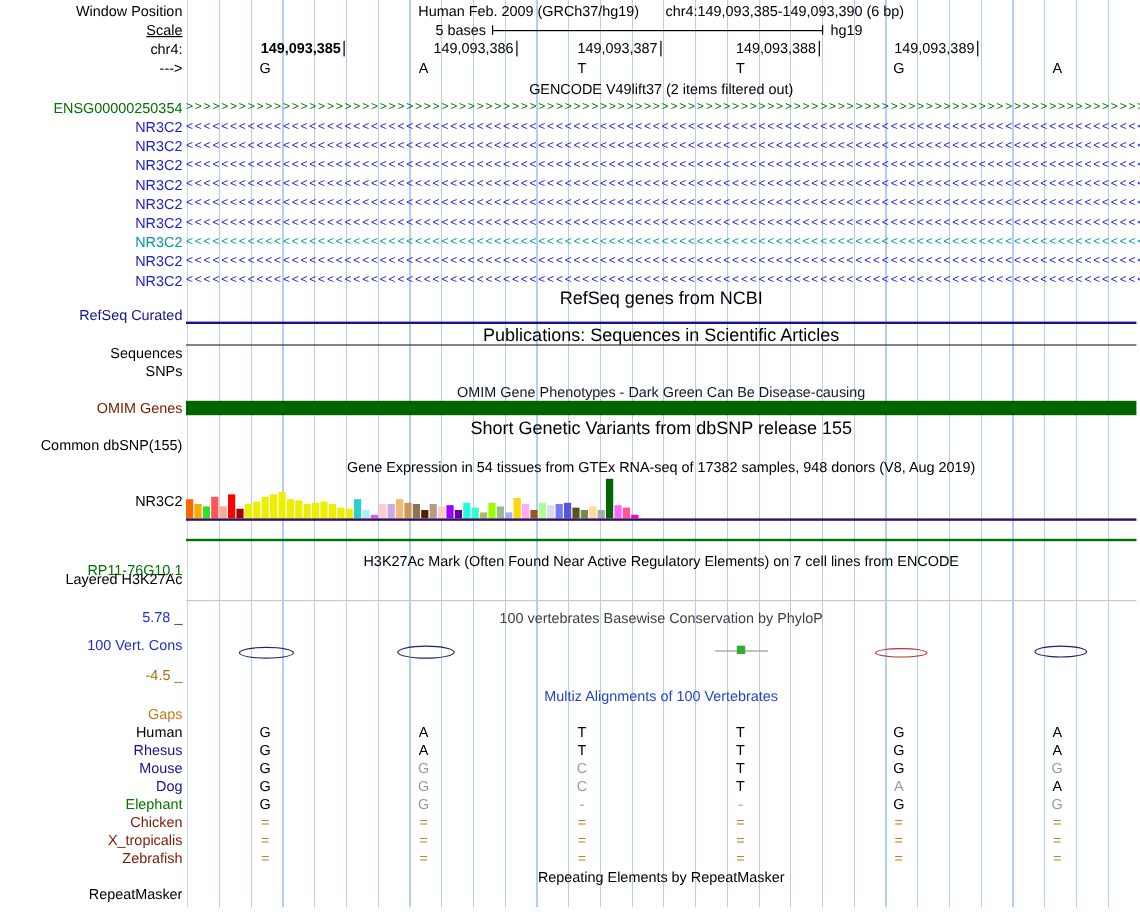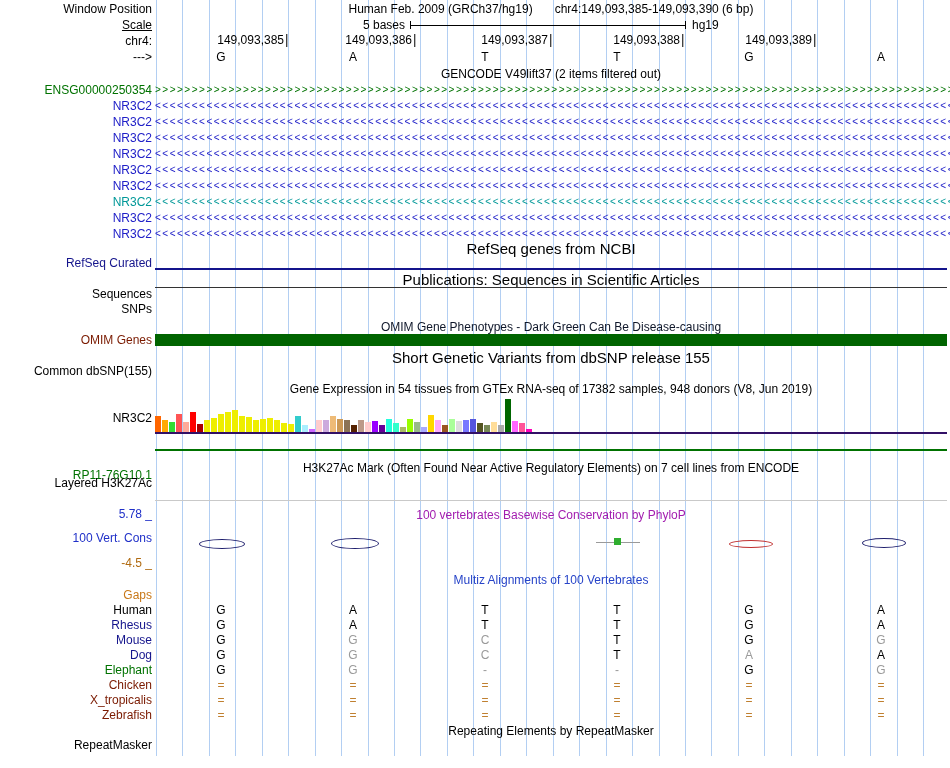--- a/index.html
+++ b/index.html
@@ -9,21 +9,21 @@
     background-image:repeating-linear-gradient(to right, rgba(165,198,240,0.85) 0px, rgba(165,198,240,0.85) 1px, transparent 1px, transparent 26.45px);}
   .slabel{position:absolute;right:798px;width:150px;height:14px;line-height:14px;text-align:right;white-space:nowrap;}
   .hdr{position:absolute;left:155px;width:792px;height:14px;line-height:14px;text-align:center;white-space:nowrap;}
   .hdr.small{font-size:15px;}
   .hline{position:absolute;left:155px;width:792px;}
   .c-green{color:#007200;}
   .c-blue{color:#2030c8;}
   .c-navy{color:#14148c;}
   .c-darkred{color:#7a1a00;}
   .c-omimhdr{color:#0f172a;}
-  .c-conshdr{color:#a21caf;}
+  .c-conshdr{color:#404040;}
   .c-multizhdr{color:#2744c8;}
   .c-scorebottom{color:#b06a10;}
   .c-gaps{color:#c87818;}
   
   .rrow{position:absolute;left:155px;width:792px;height:14px;}
   .coord{position:absolute;top:0;transform:translateX(-100%);padding-right:2px;border-right:1px solid #000;height:13px;line-height:13px;white-space:nowrap;}
   .base{position:absolute;top:0;transform:translateX(-50%);height:14px;line-height:14px;}
   .scaletext{position:absolute;left:190px;top:0;width:60px;text-align:right;}
   .scalebar{position:absolute;left:255px;top:3px;width:274px;height:8px;border-left:1px solid #000;border-right:1px solid #000;}
   .scalebar::after{content:"";position:absolute;left:0;right:0;top:4px;border-top:1px solid #000;}
@@ -82,22 +82,22 @@
   <div class="slabel c-gaps" style="top:588px;">Gaps</div>
   <div class="slabel" style="top:738px;">RepeatMasker</div>
 
   <div class="rrow" style="top:18px;">
     <span class="scaletext">5 bases</span>
     <span class="scalebar"></span>
     <span class="hg19">hg19</span>
   </div>
 
   <div class="rrow" style="top:34px;">
-      <span class="coord" style="left: 132px;">149,093,385</span>
-      <span class="coord" style="left: 260px;">149,093,386</span>
+      <span class="coord" style="left: 132px; font-weight: bold;">149,093,385</span>
+      <span class="coord" style="left: 276px;">149,093,386</span>
       <span class="coord" style="left: 396px;">149,093,387</span>
       <span class="coord" style="left: 528px;">149,093,388</span>
       <span class="coord" style="left: 660px;">149,093,389</span>
     </div>
 
   <div class="rrow" style="top:50px;">
       <span class="base" style="left: 66px;">G</span>
       <span class="base" style="left: 198px;">A</span>
       <span class="base" style="left: 330px;">T</span>
       <span class="base" style="left: 462px;">T</span>
@@ -153,21 +153,21 @@
   <div class="hline" style="top:268px;height:2px;background:#14148c;"></div>
 
   <div class="hdr small" style="top:273px;">Publications: Sequences in Scientific Articles</div>
   <div class="hline" style="top:287px;height:1px;background:#333;"></div>
 
   <div class="hdr c-omimhdr" style="top:320px;">OMIM Gene Phenotypes - Dark Green Can Be Disease-causing</div>
   <div class="omimbar" style="background:#006400;"></div>
 
   <div class="hdr small" style="top:351px;">Short Genetic Variants from dbSNP release 155</div>
 
-  <div class="hdr" style="top:382px;">Gene Expression in 54 tissues from GTEx RNA-seq of 17382 samples, 948 donors (V8, Jun 2019)</div>
+  <div class="hdr" style="top:382px;">Gene Expression in 54 tissues from GTEx RNA-seq of 17382 samples, 948 donors (V8, Aug 2019)</div>
   <div class="gtexbars">
       <div class="gbar" style="height: 16px; background: rgb(255, 102, 0);"></div>
       <div class="gbar" style="height: 12px; background: rgb(255, 170, 0);"></div>
       <div class="gbar" style="height: 10px; background: rgb(51, 221, 51);"></div>
       <div class="gbar" style="height: 18px; background: rgb(255, 85, 85);"></div>
       <div class="gbar" style="height: 10px; background: rgb(255, 170, 153);"></div>
       <div class="gbar" style="height: 20px; background: rgb(255, 0, 0);"></div>
       <div class="gbar" style="height: 8px; background: rgb(170, 0, 0);"></div>
       <div class="gbar" style="height: 12px; background: rgb(238, 238, 0);"></div>
       <div class="gbar" style="height: 14px; background: rgb(238, 238, 0);"></div>

